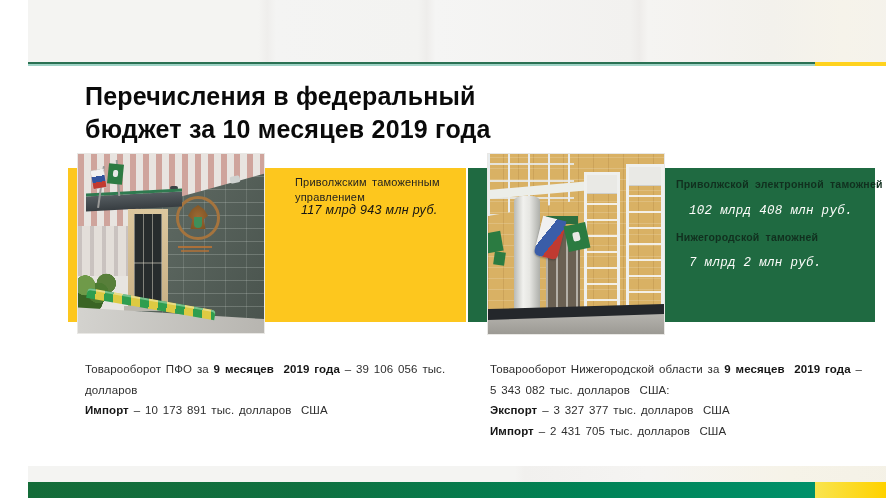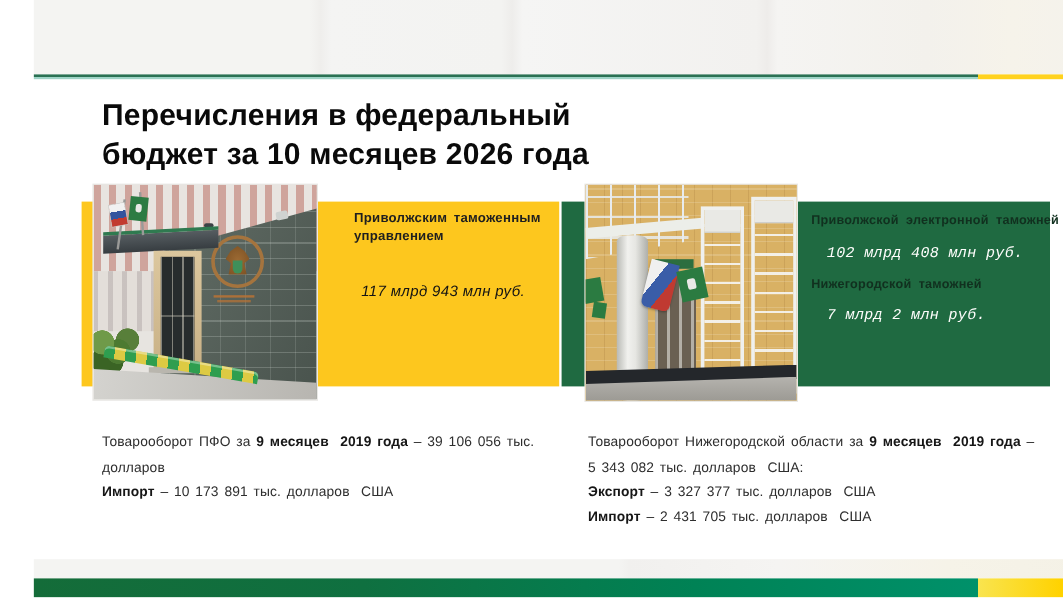--- a/index.html
+++ b/index.html
@@ -17,23 +17,23 @@
   .toprule-yellow{position:absolute;left:787px;top:62px;width:99px;height:4px;background:#ffd21e;}
 
   
   .title{position:absolute;left:57px;top:80px;margin:0;font-size:25px;line-height:33px;
     font-weight:bold;color:#0a0a0a;letter-spacing:.2px;}
 
   
   .box{position:absolute;top:168px;height:154px;}
   .box-yellow{left:40px;width:398px;background:#fdc71e;}
   .box-green{left:440px;width:407px;background:#1f6a41;}
-  .yb-heading{position:absolute;left:227px;top:7px;width:172px;font-size:11px;font-weight:bold;
+  .yb-heading{position:absolute;left:227px;top:7px;width:172px;font-size:11px;font-weight:normal;
     line-height:15px;color:#1f1f1f;word-spacing:2px;letter-spacing:.2px;white-space:pre-wrap;}
-  .yb-amount{position:absolute;left:233px;top:68px;font-size:12.5px;font-style:italic;
+  .yb-amount{position:absolute;left:233px;top:35px;font-size:12.5px;font-style:italic;
     color:#141414;letter-spacing:.3px;white-space:pre-wrap;}
   .gb-line{position:absolute;left:208px;white-space:pre-wrap;}
   .gb-h{font-size:10.5px;font-weight:bold;color:#11301f;word-spacing:3px;letter-spacing:.2px;white-space:nowrap;}
   .gb-a{font-size:12.5px;font-style:italic;color:#fdfdfb;letter-spacing:.3px;padding-left:13px;font-family:Liberation Mono, monospace;}
   .gb-1{top:10px}.gb-2{top:36px}.gb-3{top:63px}.gb-4{top:88px}
 
   
   .photo{position:absolute;overflow:hidden;box-shadow:0 0 0 1px #e9e8e5;}
   .photo-left{left:50px;top:154px;width:186px;height:179px;background:#e7e4e0;}
   .photo-right{left:460px;top:154px;width:176px;height:180px;background:#d9b164;}
@@ -136,21 +136,21 @@
 </style>
 </head>
 <body>
 
 <div class="slide">
 
   <div class="topstrip"></div>
   <div class="toprule-green"></div>
   <div class="toprule-yellow"></div>
 
-  <h1 class="title"><span>Перечисления в федеральный</span><br><span>бюджет за 10 месяцев 2026 года</span></h1>
+  <h1 class="title"><span>Перечисления в федеральный</span><br><span>бюджет за 10 месяцев 2019 года</span></h1>
 
   <div class="box box-yellow">
     <div class="yb-heading">Приволжским таможенным управлением</div>
     <div class="yb-amount">117 млрд 943 млн руб.</div>
   </div>
 
   <div class="box box-green">
     <div class="gb-line gb-h gb-1">Приволжской электронной таможней</div>
     <div class="gb-line gb-a gb-2">102 млрд 408 млн руб.</div>
     <div class="gb-line gb-h gb-3">Нижегородской  таможней</div>

